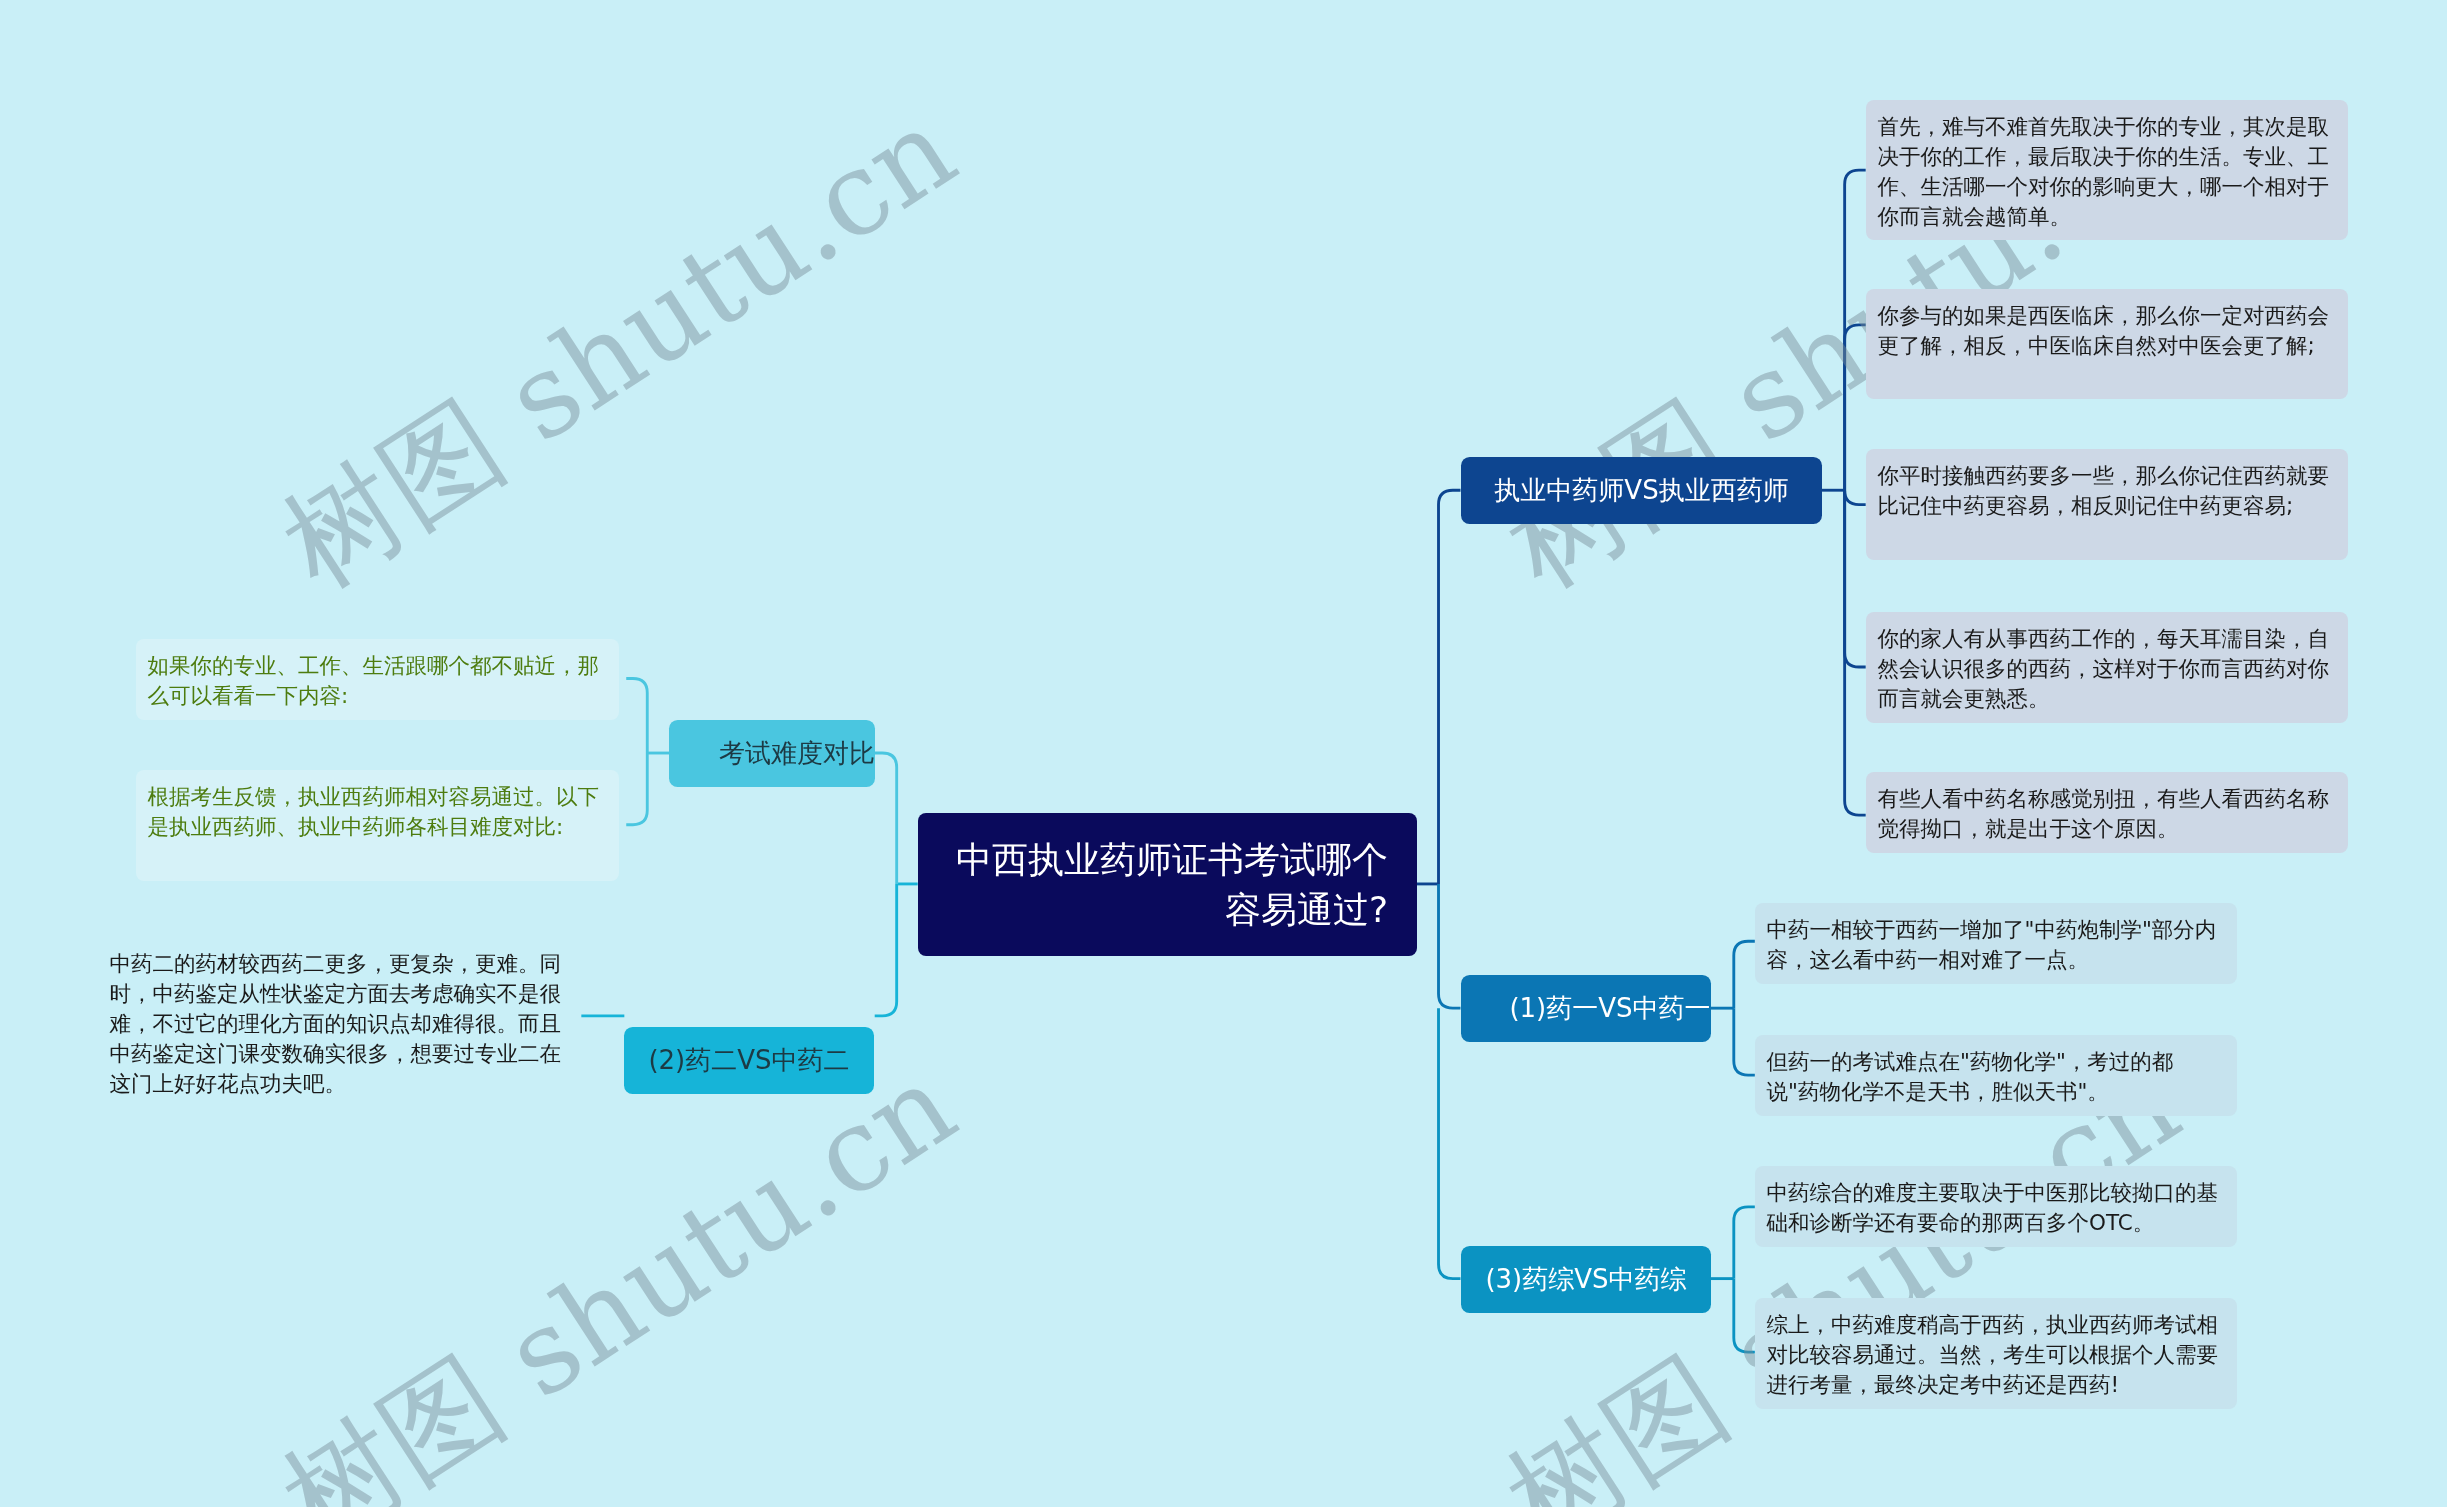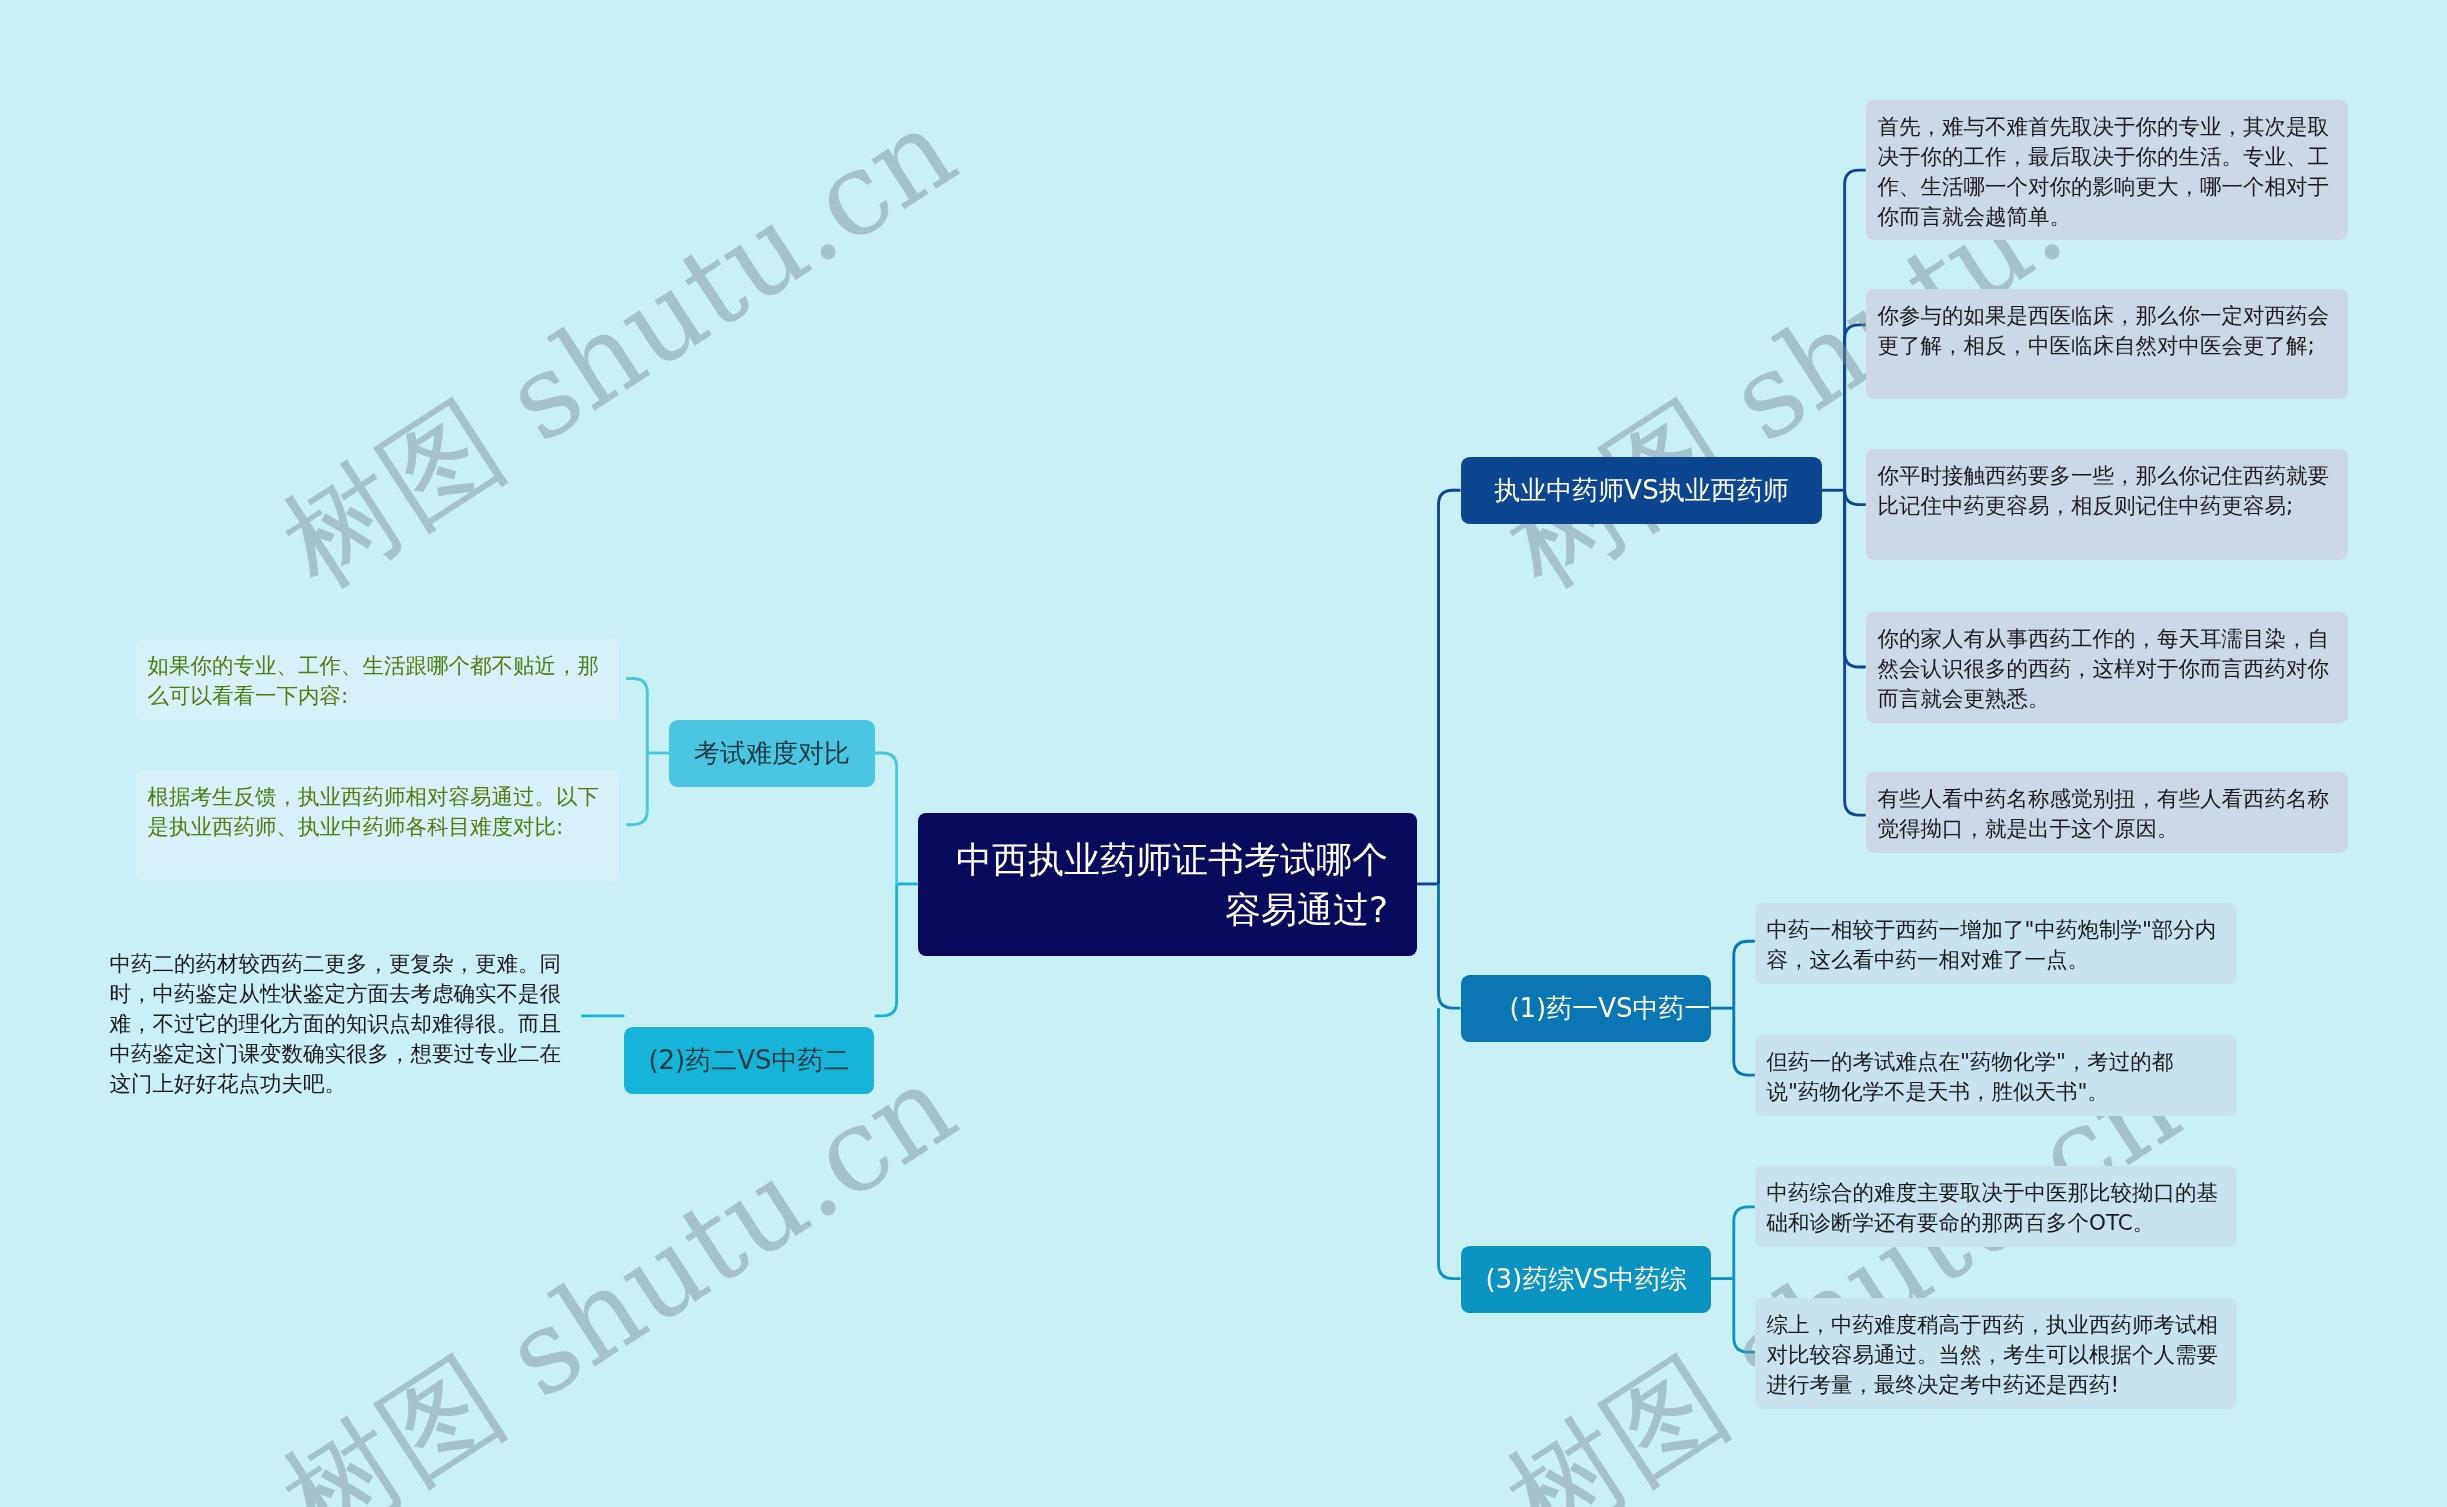--- a/index.html
+++ b/index.html
@@ -15,21 +15,21 @@
     display:flex; align-items:center; justify-content:center; text-align:right;
     padding:16px 29px;
   }
   .branch {
     height:67px; font-size:26px; display:flex; align-items:center; justify-content:center;
     white-space:nowrap; border-radius:8.6px;
   }
   .b-right-1 { left:1461px; top:457px; width:361px; background:#0d4590; color:#fff; }
   .b-right-2 { left:1461px; top:975px; width:250px; background:#0b76b4; color:#fff;padding-left:48px; }
   .b-right-3 { left:1461px; top:1246px; width:250px; background:#0b93c2; color:#fff; }
-  .b-left-1  { left:669px;  top:720px;  width:206px; background:#4ac6e0; color:#1d3a44; }
+  .b-left-1  { left:669px;  top:720px;  width:206px; background:#4ac6e0; color:#1d3a44;justify-content:flex-end; }
   .b-left-2  { left:624px;  top:983px; width:250px; background:#16b4d8; color:#1d3a44;margin-top:44px; }
 
   .leaf {
     font-size:21.5px; line-height:30px; padding:11.5px 11.5px; color:#1a1a1a;
     word-break:break-all;
   }
   .leaf-r1 { left:1866px; width:482px; background:#cdd8e6; }
   .leaf-r2 { left:1755px; width:482px; background:#c6e3ee; }
   .leaf-l  { left:136px;  width:483px; background:#d6f2f8; color:#4d7c0f; }
   .leaf-plain { background:transparent; color:#1a1a1a; }

